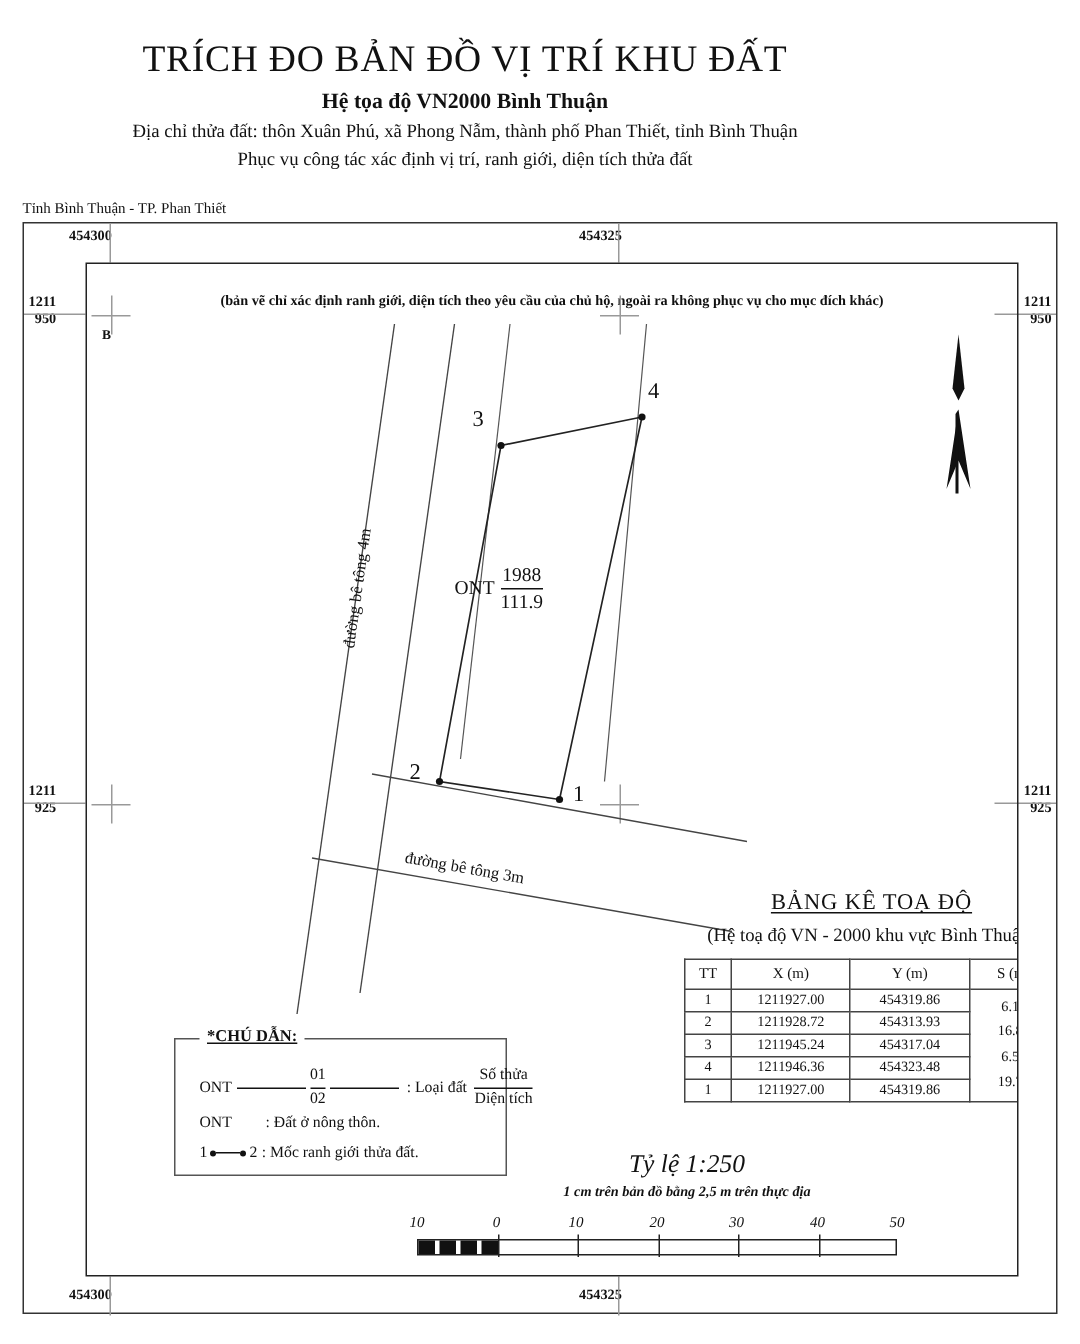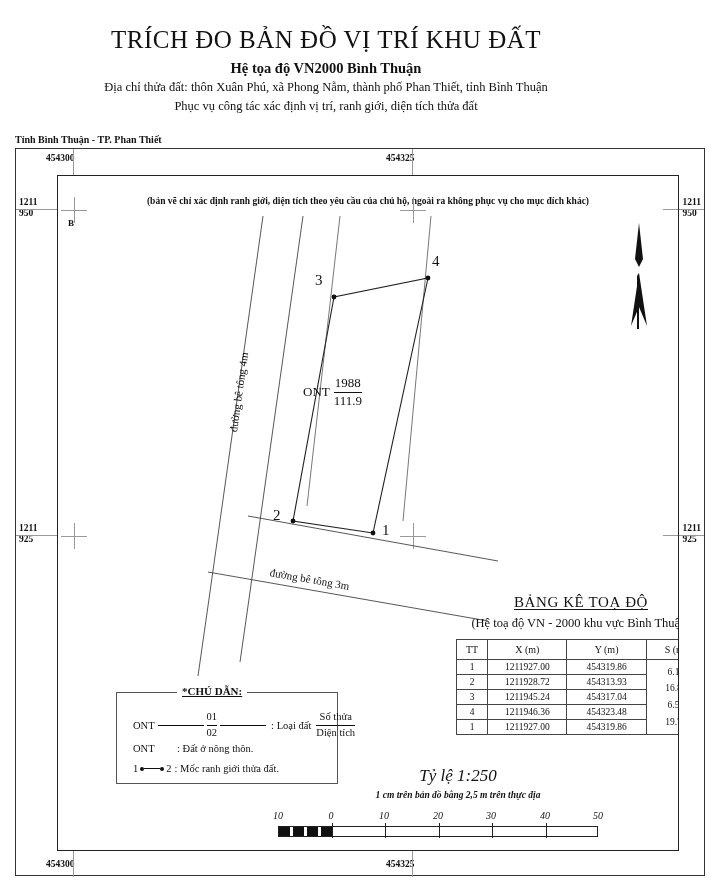--- a/index.html
+++ b/index.html
@@ -12,21 +12,21 @@
     height: 896px;
     position: relative;
     font-family: "Liberation Serif", serif;
     color: #111;
     overflow: hidden;
   }
 
   
   #header {
     position: absolute;
-    left: 16px; top: 0;
+    left: 0; top: 0;
     width: 620px;
     text-align: center;
   }
   #doc-title {
     font-size: 25px;
     letter-spacing: 0.5px;
     margin-top: 26px;
     line-height: 1.1;
   }
   #doc-subtitle {
@@ -41,21 +41,21 @@
   #doc-address {
     font-size: 12.5px;
     margin-top: 3px;
   }
 
   
   #province-label {
     position: absolute;
     left: 15px; top: 134px;
     font-size: 10px;
-    font-weight: bold;
+    font-weight: normal;
   }
 
   
   #outer-frame {
     position: absolute;
     left: 15px; top: 148px;
     width: 690px; height: 728px;
     border: 1px solid #333;
     box-sizing: border-box;
   }
@@ -75,21 +75,21 @@
     font-size: 9.5px;
     font-weight: bold;
     color: #111;
     white-space: nowrap;
   }
   .grid-label-v {
     position: absolute;
     font-size: 9.5px;
     font-weight: bold;
     color: #111;
-    text-align: left;
+    text-align: right;
     line-height: 1.15;
     white-space: nowrap;
   }
   .grid-label-v div { display:block; }
 
   
   .tick-v {
     position: absolute;
     width: 1px;
     background: #999;
@@ -230,21 +230,20 @@
     box-sizing: border-box;
   }
   #legend-title {
     position: absolute;
     left: 16px; top: -8px;
     background: #fff;
     padding: 0 5px;
     font-size: 11px;
     font-weight: bold;
     text-decoration: underline;
-    margin-left: 44px;
   }
   .legend-row {
     position: absolute;
     display: flex;
     align-items: center;
     font-size: 10.5px;
     white-space: nowrap;
   }
   .legend-frac {
     display: inline-flex;

